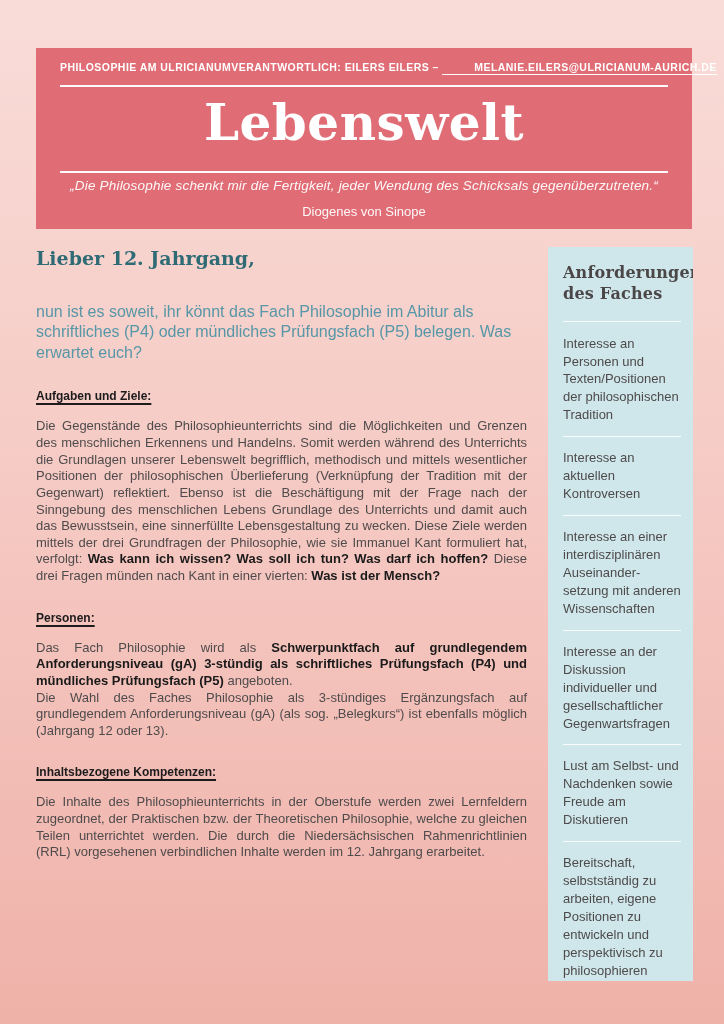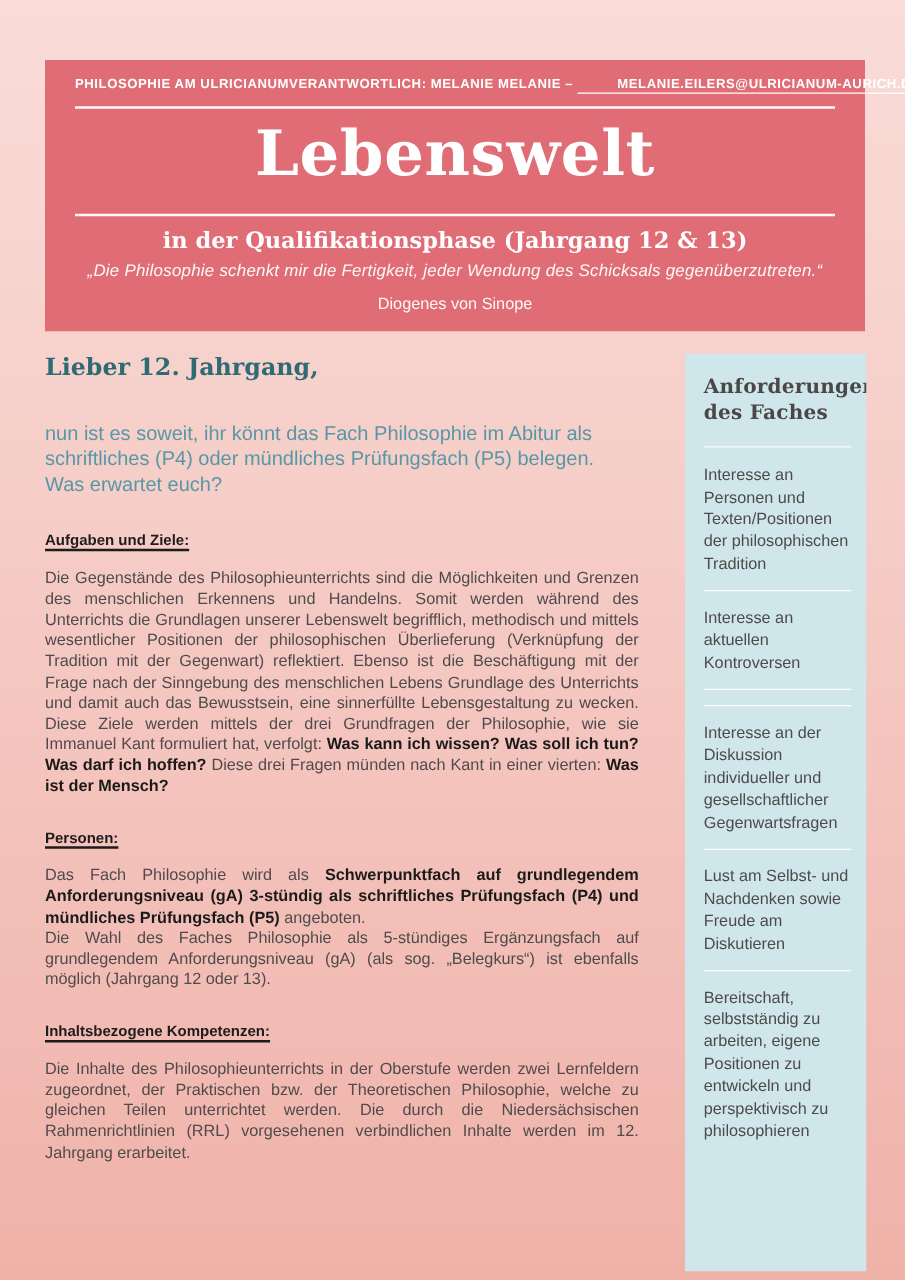--- a/index.html
+++ b/index.html
@@ -9,21 +9,21 @@
   .page {
     position: relative;
     width: 724px; height: 1024px;
     overflow: hidden;
     background: linear-gradient(180deg, #f9dcd8 0%, #f6cdc7 40%, #efb2a9 100%);
   }
 
   
   .banner {
     margin: 48px 32px 0 36px;
-    height: 217px;
+    height: 181px;
     background: #e06d75;
     color: #fff;
     padding: 13px 24px 0 24px;
   }
   .banner-meta {
     display: flex; justify-content: space-between; align-items: baseline;
     font-size: 10.5px; font-weight: bold; letter-spacing: .45px;
     white-space: nowrap;
   }
   .banner-meta .email {
@@ -44,21 +44,21 @@
   .banner .quote {
     font-size: 13.5px; font-style: italic; text-align: center;
     color: rgba(255,255,255,.95); margin-top: 5px; letter-spacing: .2px;
   }
   .banner .quote-author {
     font-size: 13px; text-align: center; margin-top: 11px;
     color: rgba(255,255,255,.95);
   }
 
   
-  .content { display: flex; margin: 18px 31px 0 36px; gap: 37px; }
+  .content { display: flex; margin: 18px 31px 0 36px; gap: 21px; }
   .main { flex: 1; min-width: 0; }
 
   .salutation {
     font-family: "DejaVu Serif", serif; font-weight: bold;
     font-size: 19px; color: #2e6b75; margin-bottom: 16px;
   }
   .intro {
     font-size: 16px; line-height: 1.28; color: #5797a7; margin-top: 33px;
   }
   .section { margin-top: 26px; }
@@ -96,61 +96,61 @@
 </style>
 </head>
 <body>
 
 <div class="page">
 
   <header class="banner">
     <div class="banner-meta">
       <span>PHILOSOPHIE AM ULRICIANUM</span>
       <span>
-        <span>VERANTWORTLICH: MELANIE MELANIE – </span><a class="email">MELANIE.EILERS@ULRICIANUM-AURICH.DE</a>
+        <span>VERANTWORTLICH: EILERS EILERS – </span><a class="email">MELANIE.EILERS@ULRICIANUM-AURICH.DE</a>
       </span>
     </div>
     <div class="rule"></div>
     <h1>Lebenswelt</h1>
     <div class="rule"></div>
-    <h2>in der Qualifikationsphase (Jahrgang 12 &amp; 13)</h2>
     <p class="quote">„Die Philosophie schenkt mir die Fertigkeit, jeder Wendung des Schicksals gegenüberzutreten.“</p>
     <p class="quote-author">Diogenes von Sinope</p>
   </header>
 
   <div class="content">
 
     <main class="main">
       <h3 class="salutation">Lieber 12. Jahrgang,</h3>
       <p class="intro">nun ist es soweit, ihr könnt das Fach Philosophie im Abitur als schriftliches (P4) oder mündliches Prüfungsfach (P5) belegen. Was erwartet euch?</p>
       <div id="sections">
           <section class="section">
             <div class="section-heading">Aufgaben und Ziele:</div>
             <p class="body-par"><span>Die Gegenstände des Philosophieunterrichts sind die Möglichkeiten und Grenzen des menschlichen Erkennens und Handelns. Somit werden während des Unterrichts die Grundlagen unserer Lebenswelt begrifflich, methodisch und mittels wesentlicher Positionen der philosophischen Überlieferung (Verknüpfung der Tradition mit der Gegenwart) reflektiert. Ebenso ist die Beschäftigung mit der Frage nach der Sinngebung des menschlichen Lebens Grundlage des Unterrichts und damit auch das Bewusstsein, eine sinnerfüllte Lebensgestaltung zu wecken. Diese Ziele werden mittels der drei Grundfragen der Philosophie, wie sie Immanuel Kant formuliert hat, verfolgt: </span><span class="b">Was kann ich wissen? Was soll ich tun? Was darf ich hoffen?</span><span> Diese drei Fragen münden nach Kant in einer vierten: </span><span class="b">Was ist der Mensch?</span></p>
           </section>
           <section class="section">
             <div class="section-heading">Personen:</div>
             <p class="body-par"><span>Das Fach Philosophie wird als </span><span class="b">Schwerpunktfach auf grundlegendem Anforderungsniveau (gA) 3-stündig als schriftliches Prüfungsfach (P4) und mündliches Prüfungsfach (P5)</span><span> angeboten.</span></p>
-            <p class="body-par"><span>Die Wahl des Faches Philosophie als 5-stündiges Ergänzungsfach auf grundlegendem Anforderungsniveau (gA) (als sog. „Belegkurs“) ist ebenfalls möglich (Jahrgang 12 oder 13).</span></p>
+            <p class="body-par"><span>Die Wahl des Faches Philosophie als 3-stündiges Ergänzungsfach auf grundlegendem Anforderungsniveau (gA) (als sog. „Belegkurs“) ist ebenfalls möglich (Jahrgang 12 oder 13).</span></p>
           </section>
           <section class="section">
             <div class="section-heading">Inhaltsbezogene Kompetenzen:</div>
             <p class="body-par"><span>Die Inhalte des Philosophieunterrichts in der Oberstufe werden zwei Lernfeldern zugeordnet, der Praktischen bzw. der Theoretischen Philosophie, welche zu gleichen Teilen unterrichtet werden. Die durch die Niedersächsischen Rahmenrichtlinien (RRL) vorgesehenen verbindlichen Inhalte werden im 12. Jahrgang erarbeitet.</span></p>
           </section>
         </div>
     </main>
 
     <aside class="sidebar">
       <h4>Anforderungen des Faches</h4>
       <div class="sb-divider first"></div>
       <div id="sidebar-items">
           <div class="sb-item">Interesse an Personen und Texten/Positionen der philosophischen Tradition</div>
           <div class="sb-divider"></div>
           <div class="sb-item">Interesse an aktuellen Kontroversen</div>
           <div class="sb-divider"></div>
+          <div class="sb-item">Interesse an einer interdisziplinären Auseinander-setzung mit anderen Wissenschaften</div>
           <div class="sb-divider"></div>
           <div class="sb-item">Interesse an der Diskussion individueller und gesellschaftlicher Gegenwartsfragen</div>
           <div class="sb-divider"></div>
           <div class="sb-item">Lust am Selbst- und Nachdenken sowie Freude am Diskutieren</div>
           <div class="sb-divider"></div>
           <div class="sb-item">Bereitschaft, selbstständig zu arbeiten, eigene Positionen zu entwickeln und perspektivisch zu philosophieren</div>
         </div>
     </aside>
 
   </div>

